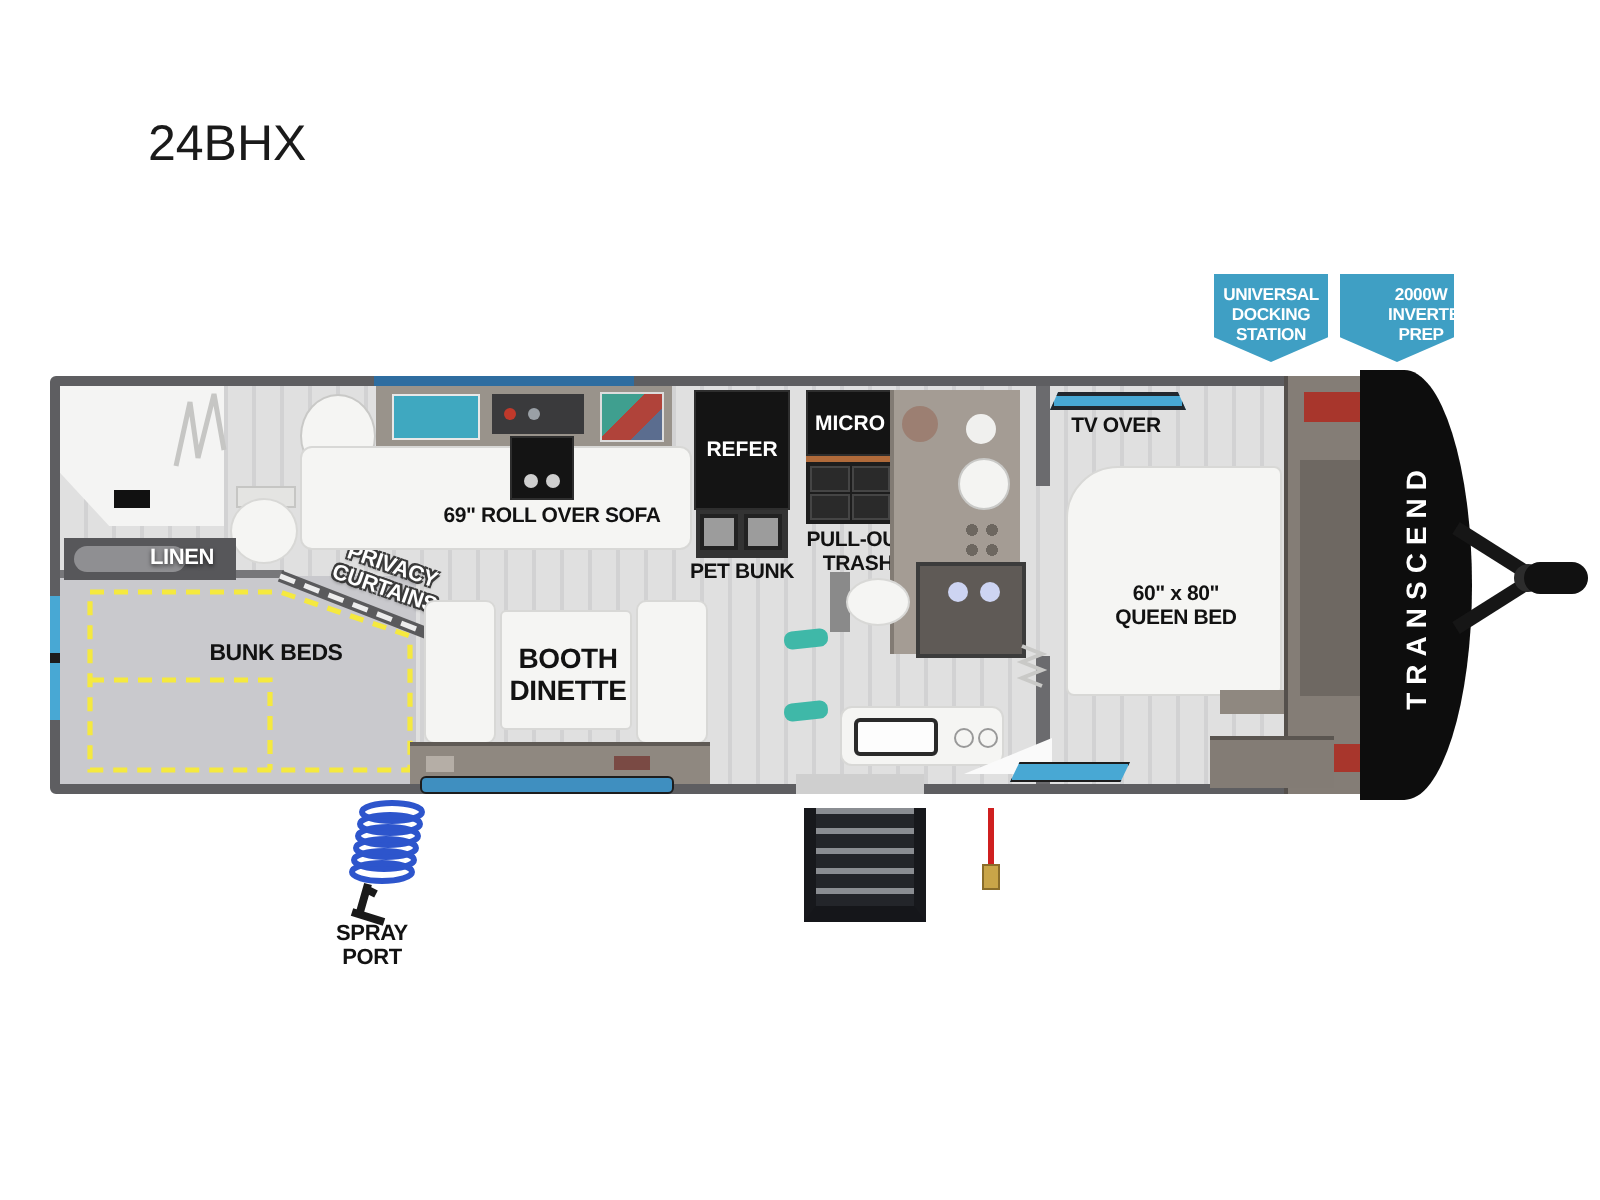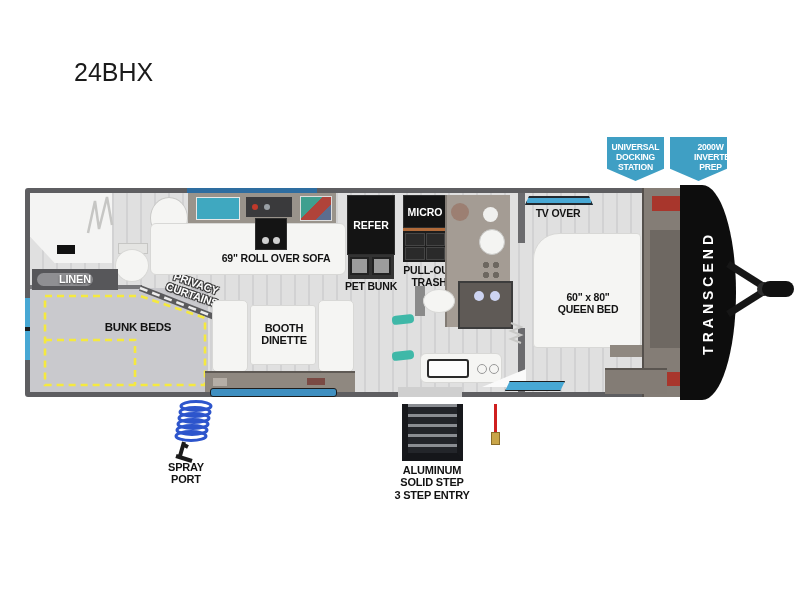--- a/index.html
+++ b/index.html
@@ -51,21 +51,21 @@
       <polyline points="3,38 10,6 14,34 22,2 27,30" fill="none" stroke="#c6c6c4" stroke-width="2.5"></polyline>
     </svg>
 
     <div class="abs white-fixture" style="left:120px;top:4px;width:38px;height:42px;border-radius:50%;border-color:#c9c9c7;"></div>
 
     <div class="abs" style="left:88px;top:50px;width:28px;height:9px;background:#e4e4e2;border:1px solid #c6c6c4;"></div>
     <div class="abs white-fixture" style="left:85px;top:56px;width:34px;height:33px;border-radius:50%;"></div>
 
     <div class="abs" style="left:2px;top:76px;width:86px;height:21px;background:#57575a;">
       <div class="abs" style="left:5px;top:4px;width:56px;height:13px;background:#8f8f92;border-radius:7px;"></div>
-      <div class="lbl lbl-light" style="left:0;top:4px;width:86px;font-size:11px;text-shadow:0 1px 2px rgba(0,0,0,.6);">LINEN</div>
+      <div class="lbl lbl-light" style="left:16px;top:4px;width:86px;font-size:11px;text-shadow:0 1px 2px rgba(0,0,0,.6);">LINEN</div>
     </div>
 
     <div class="abs" style="left:-5px;top:105px;width:5px;height:62px;
          background:linear-gradient(180deg,#48a8d4 0 46%,#1d1d1d 46% 54%,#48a8d4 54%);"></div>
 
     <svg class="abs" style="left:105px;top:85px;" width="115" height="50" viewBox="0 0 115 50">
       <line x1="5" y1="10" x2="82" y2="40" stroke="#5a5a5c" stroke-width="6"></line>
       <line x1="5" y1="10" x2="82" y2="40" stroke="#ededed" stroke-width="2.6" stroke-dasharray="8 5"></line>
     </svg>
     <div class="lbl lbl-light" style="left:118px;top:84px;width:92px;font-size:11px;transform:rotate(19deg);">PRIVACY
@@ -153,21 +153,21 @@
 
     <div class="abs" style="left:612px;top:-5px;width:48px;height:209px;background:#847d76;border-left:2px solid #55504c;">
       <div class="abs" style="left:8px;top:8px;width:30px;height:15px;background:#a8362c;"></div>
       <div class="abs" style="left:6px;top:42px;width:38px;height:118px;background:#6e6862;"></div>
       <div class="abs" style="left:8px;top:184px;width:30px;height:14px;background:#a8362c;"></div>
     </div>
 
     <div class="abs white-fixture" style="left:182px;top:107px;width:36px;height:72px;border-radius:5px;"></div>
     <div class="abs white-fixture" style="left:288px;top:107px;width:36px;height:72px;border-radius:5px;"></div>
     <div class="abs white-fixture" style="left:220px;top:112px;width:66px;height:60px;border-radius:3px;">
-      <div class="lbl" style="left:0;top:16px;width:66px;font-size:11px;">BOOTH
+      <div class="lbl" style="left:0;top:16px;width:66px;font-size:14px;">BOOTH
 DINETTE</div>
     </div>
 
     <div class="abs" style="left:362px;top:122px;width:22px;height:9px;background:#3fb8a8;border-radius:4px;transform:rotate(-6deg);"></div>
     <div class="abs" style="left:362px;top:158px;width:22px;height:9px;background:#3fb8a8;border-radius:4px;transform:rotate(-6deg);"></div>
 
     <div class="abs white-fixture" style="left:390px;top:160px;width:82px;height:30px;border-radius:6px;">
       <div class="abs" style="left:6px;top:5px;width:42px;height:19px;background:#fdfdfd;border:2px solid #2a2a2a;border-radius:3px;box-sizing:border-box;"></div>
       <div class="abs" style="left:56px;top:10px;width:8px;height:8px;border-radius:50%;border:1.5px solid #999;"></div>
       <div class="abs" style="left:68px;top:10px;width:8px;height:8px;border-radius:50%;border:1.5px solid #999;"></div>
@@ -211,20 +211,17 @@
       <ellipse cx="17" cy="36" rx="15" ry="4.5"></ellipse>
     </g>
     <path d="M10,42 l-4,14 M2,56 l16,5 M8,44 l6,3" stroke="#1a1a1a" stroke-width="4" fill="none"></path>
   </svg>
   <div class="lbl" style="left:150px;top:461px;width:72px;font-size:11px;">SPRAY
 PORT</div>
 
   <div class="abs" style="left:402px;top:404px;width:61px;height:57px;box-sizing:border-box;
        background:repeating-linear-gradient(180deg,#8a8d92 0 3px,#23252a 3px 10px);
        border-left:6px solid #17181c;border-right:6px solid #17181c;border-bottom:8px solid #15161a;"></div>
-  <div class="lbl" style="left:376px;top:464px;width:112px;font-size:11px;">ALUMINUM
-SOLID STEP
-3 STEP ENTRY</div>
 
   <div class="abs" style="left:494px;top:404px;width:3px;height:30px;background:#cf1f1f;"></div>
   <div class="abs" style="left:491px;top:432px;width:9px;height:13px;background:#c9a548;border:1px solid #8a6d2a;box-sizing:border-box;"></div>
 
 </div>
 
 </body></html>

